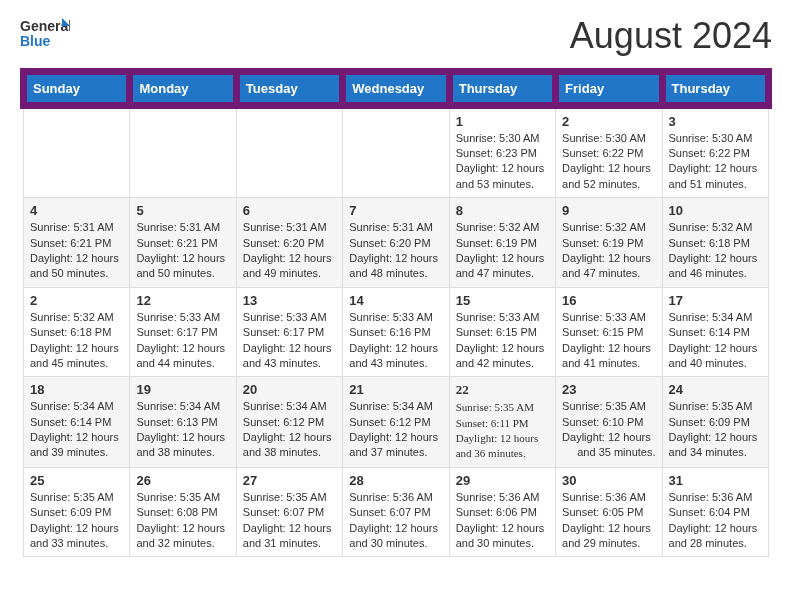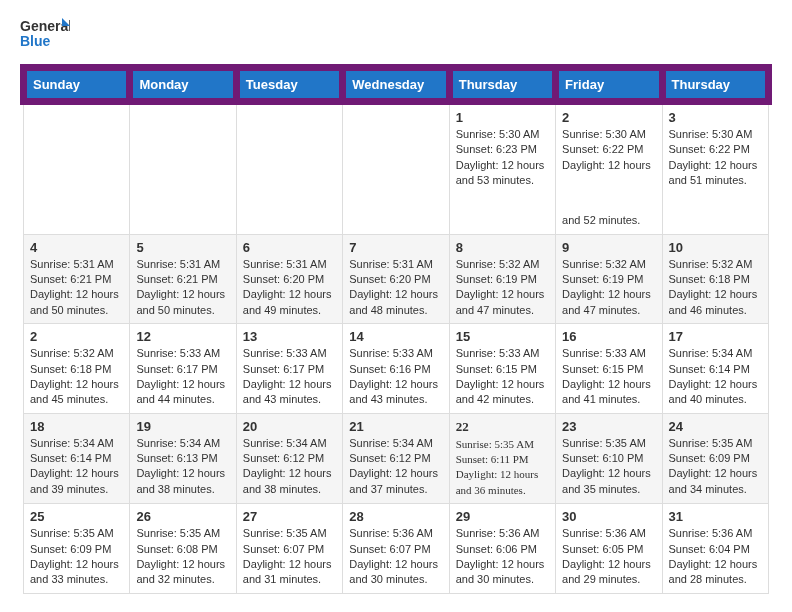--- a/index.html
+++ b/index.html
@@ -74,20 +74,21 @@
 
 <div class="header-section">
   <div class="logo">
     <svg width="50" height="36" viewBox="0 0 50 36">
       <text x="0" y="15" font-size="14" font-weight="bold" font-family="Arial" fill="#333">General</text>
       <text x="0" y="30" font-size="14" font-weight="bold" font-family="Arial" fill="#2176c8">Blue</text>
       <polygon points="42,2 50,10 42,10" fill="#2176c8"></polygon>
     </svg>
   </div>
   <div class="title-section">
+    <div class="main-title">August 2024</div>
   </div>
 </div>
 
 <table>
   <thead>
     <tr>
     <th>Sunday</th>
         <th>Monday</th>
         <th>Tuesday</th>
         <th>Wednesday</th>
@@ -107,21 +108,21 @@
           <span style="display: block; line-height: 1.4;">Sunrise: 5:30 AM</span>
           <span style="display: block; line-height: 1.4;">Sunset: 6:23 PM</span>
           <span style="display: block; line-height: 1.4;">Daylight: 12 hours</span>
           <span style="display: block; line-height: 1.4;">and 53 minutes.</span>
         </td>
         <td>
           <span class="day-number">2</span>
           <span style="display: block; line-height: 1.4;">Sunrise: 5:30 AM</span>
           <span style="display: block; line-height: 1.4;">Sunset: 6:22 PM</span>
           <span style="display: block; line-height: 1.4;">Daylight: 12 hours</span>
-          <span style="display: block; line-height: 1.4; margin-top: 40px;">and 52 minutes.</span>
+          <span style="display: block; line-height: 1.4;">and 52 minutes.</span>
         </td>
         <td>
           <span class="day-number">3</span>
           <span style="display: block; line-height: 1.4;">Sunrise: 5:30 AM</span>
           <span style="display: block; line-height: 1.4;">Sunset: 6:22 PM</span>
           <span style="display: block; line-height: 1.4;">Daylight: 12 hours</span>
           <span style="display: block; line-height: 1.4;">and 51 minutes.</span>
         </td>
       </tr>
       <tr>
@@ -260,21 +261,21 @@
           <span style="display: block; line-height: 1.4;">Sunrise: 5:35 AM</span>
           <span style="display: block; line-height: 1.4;">Sunset: 6:11 PM</span>
           <span style="display: block; line-height: 1.4;">Daylight: 12 hours</span>
           <span style="display: block; line-height: 1.4;">and 36 minutes.</span>
         </td>
         <td style="background: rgb(245, 245, 245);">
           <span class="day-number">23</span>
           <span style="display: block; line-height: 1.4;">Sunrise: 5:35 AM</span>
           <span style="display: block; line-height: 1.4;">Sunset: 6:10 PM</span>
           <span style="display: block; line-height: 1.4;">Daylight: 12 hours</span>
-          <span style="display: block; line-height: 1.4;">and 35 minutes.</span>
+          <span style="display: block; line-height: 1.4; text-align: right;">and 35 minutes.</span>
         </td>
         <td style="background: rgb(245, 245, 245);">
           <span class="day-number">24</span>
           <span style="display: block; line-height: 1.4;">Sunrise: 5:35 AM</span>
           <span style="display: block; line-height: 1.4;">Sunset: 6:09 PM</span>
           <span style="display: block; line-height: 1.4;">Daylight: 12 hours</span>
           <span style="display: block; line-height: 1.4;">and 34 minutes.</span>
         </td>
       </tr>
       <tr>

